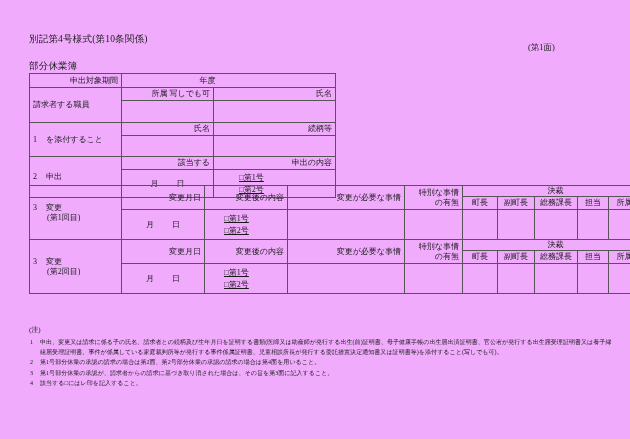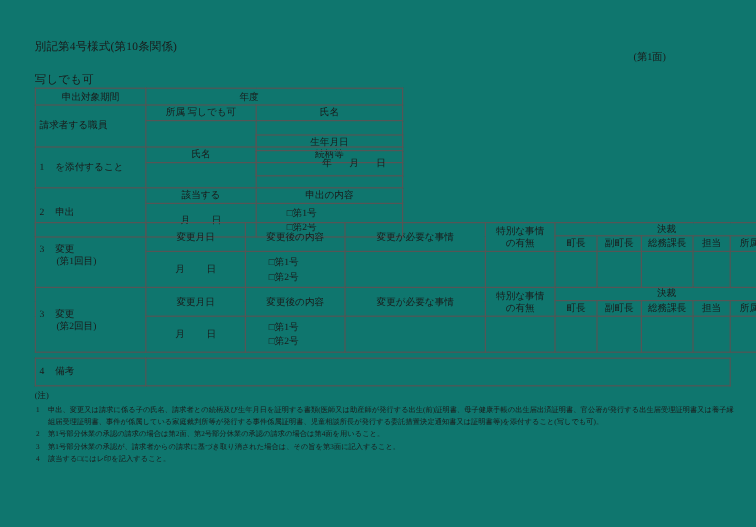--- a/index.html
+++ b/index.html
@@ -7,21 +7,21 @@
     padding: 0;
     background: #c8c8c8;
   }
   body {
     font-family: "Liberation Serif", "DejaVu Serif", serif;
   }
   #page {
     position: relative;
     width: 630px;
     height: 439px;
-    background: #0f766e;
+    background: #f0abfc;
     overflow: hidden;
     box-sizing: border-box;
   }
   .doc {
     position: absolute;
     left: 0; top: 0;
     width: 630px;
     height: 439px;
     padding: 0;
     box-sizing: border-box;
@@ -77,21 +77,21 @@
     top: 185px;
     width: 579px;
   }
   .t-remarks {
     left: 29px;
     top: 298px;
     width: 579px;
   }
 
   .c-center { text-align: center; }
-  .c-left   { text-align: center; }
+  .c-left   { text-align: right; }
   .rowlabel {
     text-align: left;
     padding-left: 6px;
   }
   .rowlabel .num { margin-right: 9px; }
   .sub2 {
     display: block;
     padding-left: 14px;
   }
   .ymd {
@@ -101,23 +101,24 @@
   .ymd span { display: inline-block; padding: 0 7px; }
   .md {
     text-align: center;
   }
   .md span { display: inline-block; padding: 0 9px; }
   .chk {
     display: block;
     text-align: left;
     padding-left: 22px;
     line-height: 1.45;
+    text-decoration: underline;
   }
   .two-line {
-    text-align: center;
+    text-align: right;
     line-height: 1.25;
     white-space: normal;
     margin-left: 46px;
   }
 
   .notes {
     position: absolute;
     left: 29px;
     top: 325px;
     width: 586px;
@@ -142,21 +143,21 @@
   .note .n-body { display: block; }
 </style>
 </head>
 <body>
 
 <div id="page">
   <div class="doc">
 
     <div class="form-no">別記第4号様式(第10条関係)</div>
     <div class="page-mark">(第1面)</div>
-    <div class="doc-title">写しでも可</div>
+    <div class="doc-title">部分休業簿</div>
 
     <table class="grid t-upper">
       <colgroup>
         <col style="width:92px">
         <col style="width:92px">
         <col style="width:122px">
       </colgroup>
       <tbody>
         <tr>
           <td class="c-left" style="height:13px">申出対象期間</td>
@@ -196,35 +197,20 @@
             <span>月</span><span>日</span>
           </td>
           <td>
             <span class="chk">□第1号</span>
             <span class="chk">□第2号</span>
           </td>
         </tr>
       </tbody>
     </table>
 
-    <table class="grid" style="left:213px; top:112px; width:122px;">
-      <colgroup>
-          <col style="width:122px">
-        </colgroup>
-      <tbody>
-        <tr>
-          <td class="c-left" style="height:12px">生年月日</td>
-        </tr>
-        <tr>
-          <td class="ymd" style="height:20px; padding-right:6px; text-align:right">
-            <span>年</span><span>月</span><span>日</span>
-          </td>
-        </tr>
-      </tbody>
-    </table>
 
     <table class="grid t-lower">
       <colgroup>
         <col style="width:92px">
         <col style="width:83px">
         <col style="width:83px">
         <col style="width:117px">
         <col style="width:58px">
         <col style="width:35px">
         <col style="width:37px">
@@ -305,34 +291,20 @@
           <td>&nbsp;</td>
           <td>&nbsp;</td>
           <td>&nbsp;</td>
           <td>&nbsp;</td>
           <td>&nbsp;</td>
           <td>&nbsp;</td>
         </tr>
       </tbody>
     </table>
 
-    <table class="grid t-remarks">
-      <colgroup>
-        <col style="width:92px">
-        <col style="width:487px">
-      </colgroup>
-      <tbody>
-        <tr>
-          <td class="rowlabel" style="height:22px">
-            <span class="num">4</span><span>備考</span>
-          </td>
-          <td>&nbsp;</td>
-        </tr>
-      </tbody>
-    </table>
 
     <div class="notes">
       <div class="notes-head">(注)</div>
 
       <div class="note">
         <span class="n-num">1</span>
         <span class="n-body">申出、変更又は請求に係る子の氏名、請求者との続柄及び生年月日を証明する書類(医師又は助産師が発行する出生(前)証明書、母子健康手帳の出生届出済証明書、官公署が発行する出生届受理証明書又は養子縁組届受理証明書、事件が係属している家庭裁判所等が発行する事件係属証明書、児童相談所長が発行する委託措置決定通知書又は証明書等)を添付すること(写しでも可)。</span>
       </div>
       <div class="note">
         <span class="n-num">2</span>

